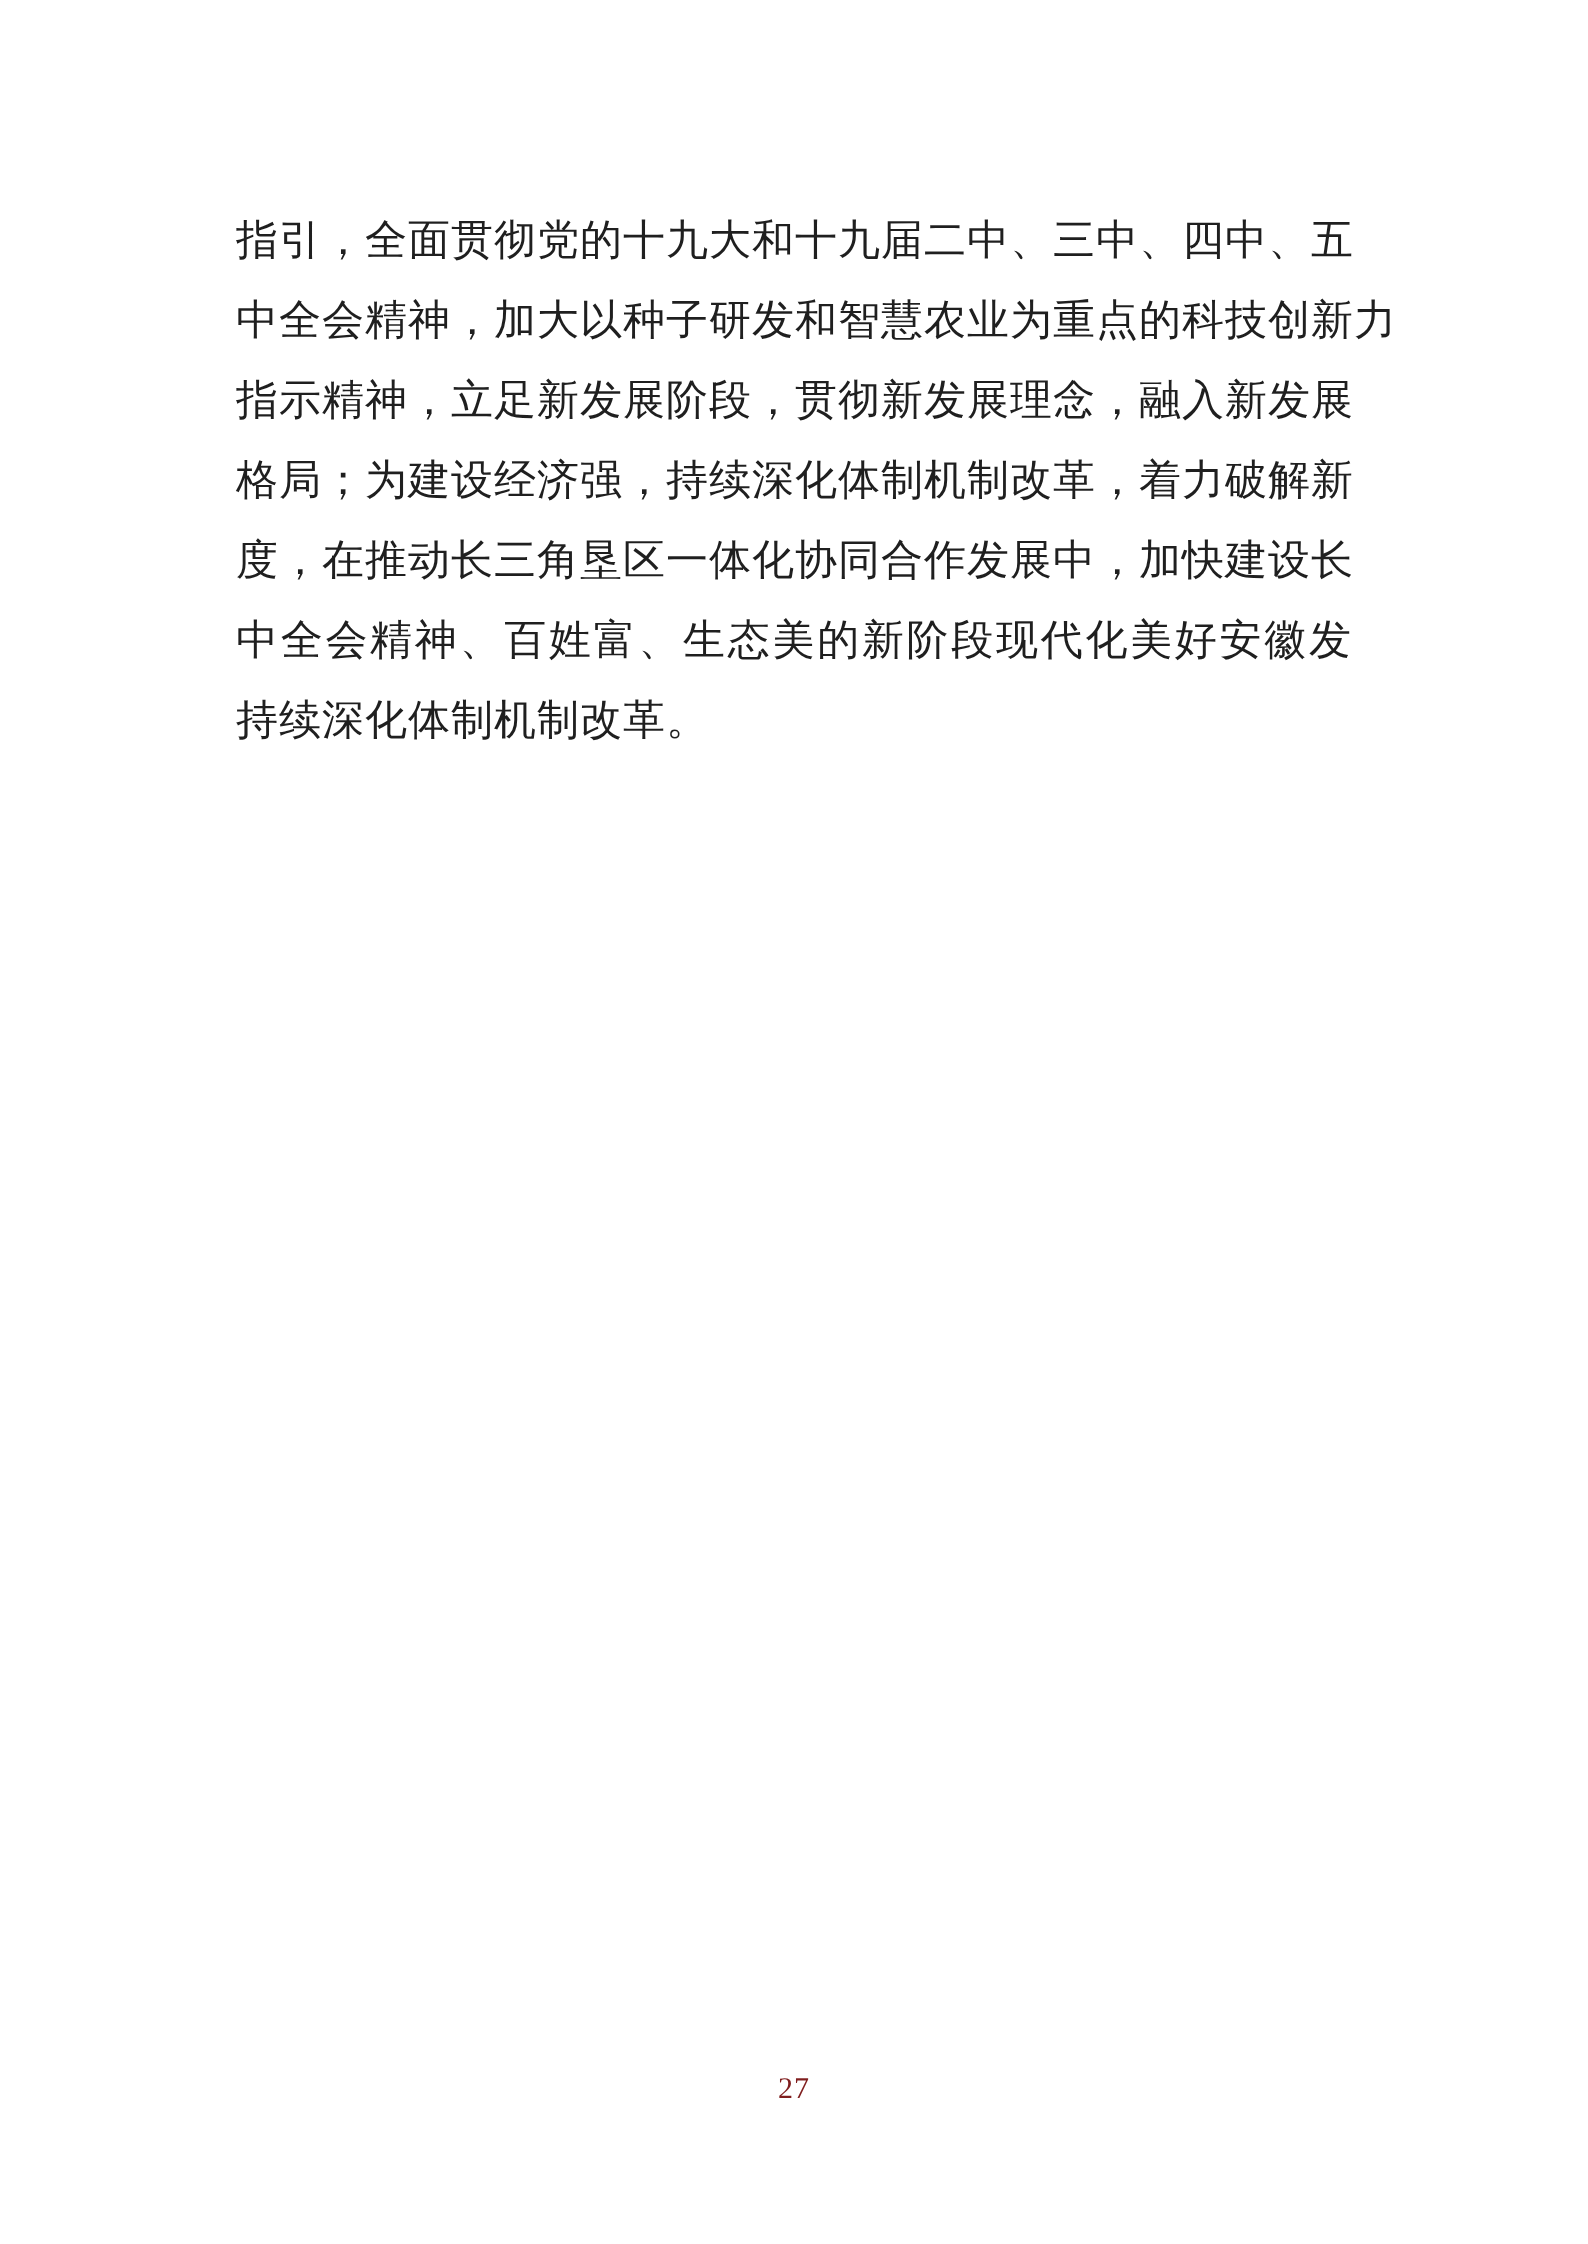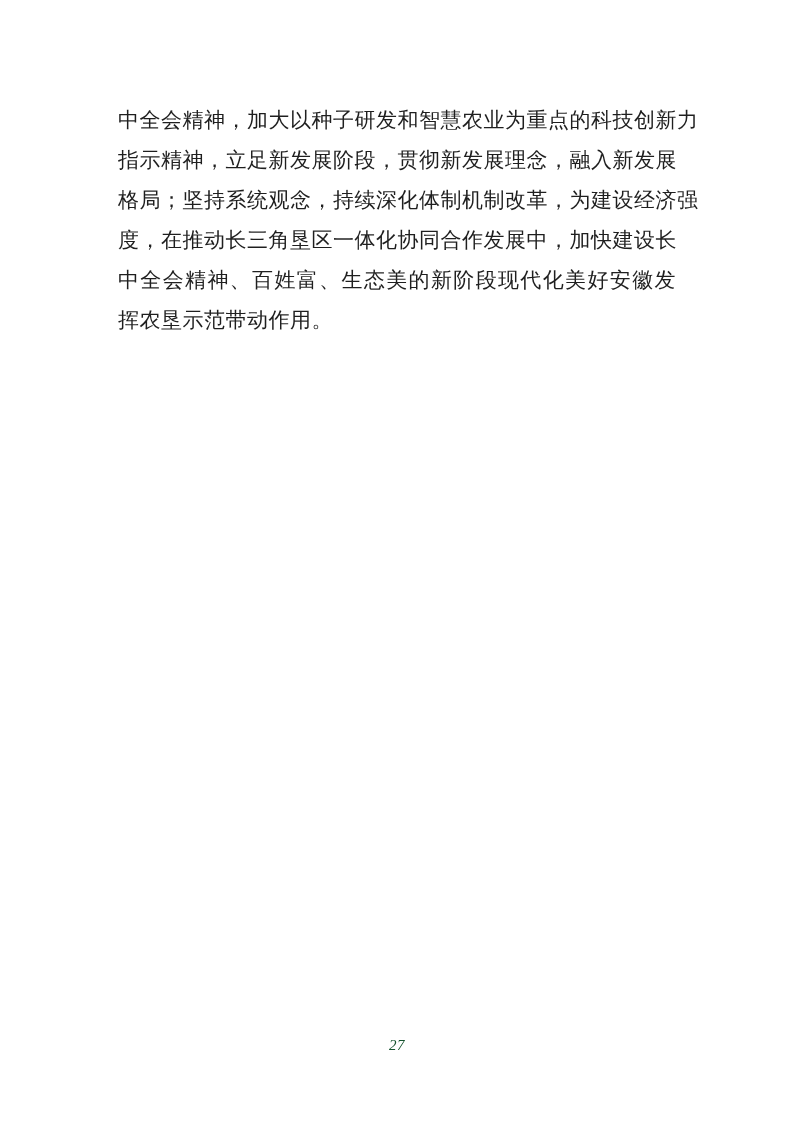--- a/index.html
+++ b/index.html
@@ -40,36 +40,36 @@
   }
   .footer {
     position: absolute;
     left: 0;
     right: 0;
     top: 1036px;
     text-align: center;
   }
   .page-number {
     font-size: 15px;
-    color: #14532d;
+    color: #7f1d1d;
     letter-spacing: 0.5px;
-    font-style: italic;
   }
 </style>
 </head>
 <body>
 
 <div class="page">
 
   <div class="paragraph">
+    <div class="line">指引，全面贯彻党的十九大和十九届二中、三中、四中、五</div>
     <div class="line">中全会精神，加大以种子研发和智慧农业为重点的科技创新力</div>
     <div class="line">指示精神，立足新发展阶段，贯彻新发展理念，融入新发展</div>
-    <div class="line">格局；坚持系统观念，持续深化体制机制改革，为建设经济强</div>
+    <div class="line">格局；为建设经济强，持续深化体制机制改革，着力破解新</div>
     <div class="line">度，在推动长三角垦区一体化协同合作发展中，加快建设长</div>
     <div class="line">中全会精神、百姓富、生态美的新阶段现代化美好安徽发</div>
-    <div class="line last">挥农垦示范带动作用。</div>
+    <div class="line last">持续深化体制机制改革。</div>
   </div>
 
   <div class="footer">
     <span class="page-number">27</span>
   </div>
 
 </div>
 
 </body></html>

